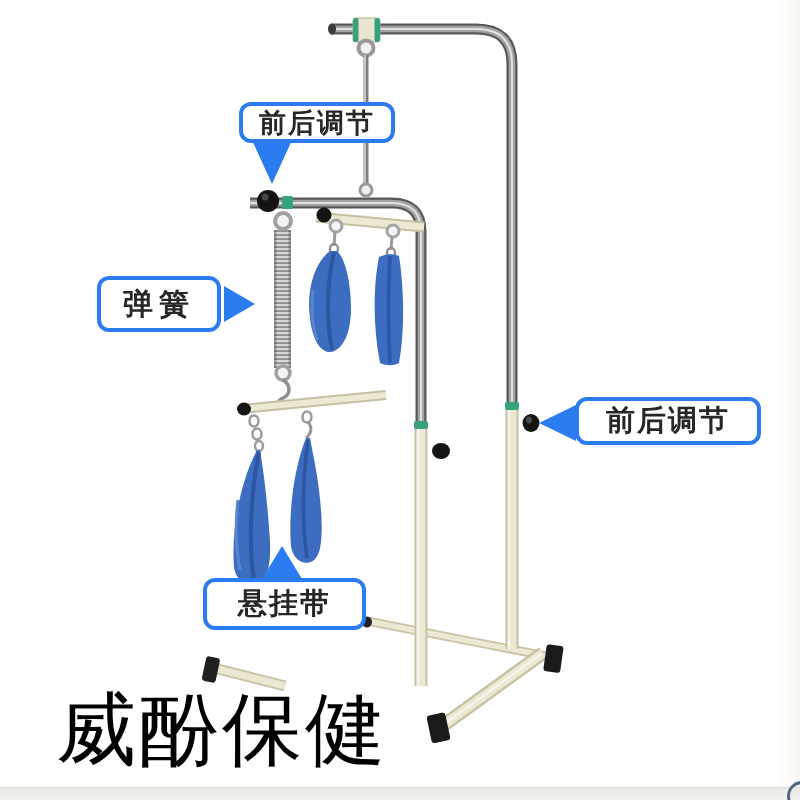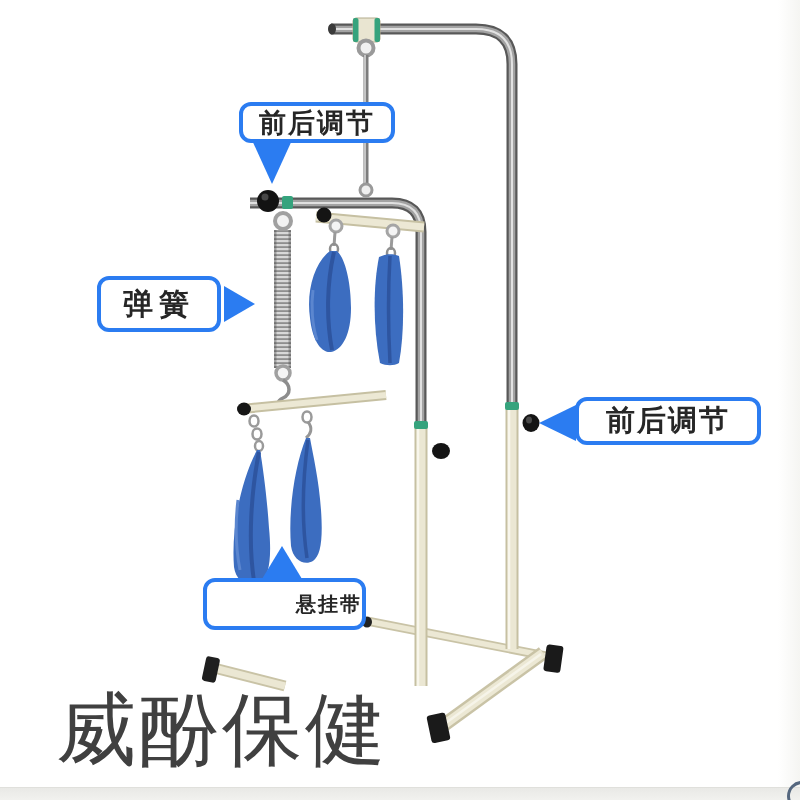--- a/index.html
+++ b/index.html
@@ -17,21 +17,21 @@
   .tri-down{border-left:21px solid transparent;border-right:21px solid transparent;
     border-top:46px solid var(--accent,#2b7cf1);}
   .tri-right{border-top:18px solid transparent;border-bottom:18px solid transparent;
     border-left:31px solid var(--accent,#2b7cf1);}
   .tri-left{border-top:18px solid transparent;border-bottom:18px solid transparent;
     border-right:37px solid var(--accent,#2b7cf1);}
   .tri-up{border-left:20px solid transparent;border-right:20px solid transparent;
     border-bottom:33px solid var(--accent,#2b7cf1);}
   .watermark{
     position:absolute;left:56px;top:688px;font-family:"Liberation Serif",serif;
-    font-size:80px;line-height:1.05;color:#404040;letter-spacing:3px;z-index:15;
+    font-size:80px;line-height:1.05;color:#000000;letter-spacing:3px;z-index:15;
     white-space:nowrap;
   }
   .bottom-strip{
     position:absolute;left:0;top:787px;width:800px;height:13px;
     background:linear-gradient(to bottom,#e9e9e6,#f2f2ef);border-top:1px solid #e0e0dc;
     z-index:5;
   }
   .right-strip{
     position:absolute;left:778px;top:0;width:22px;height:800px;
     background:linear-gradient(to right,rgba(244,244,242,0),#f5f5f2);z-index:4;
@@ -170,21 +170,21 @@
   <div class="callout" style="left:97px;top:276px;width:124px;height:56px;font-size:30px;letter-spacing:6px;">
     <span>弹簧</span>
   </div>
 
   <div class="tri tri-left" style="left:539px;top:405px;"></div>
   <div class="callout" style="left:575px;top:397px;width:186px;height:48px;font-size:29px;letter-spacing:2px;">
     <span>前后调节</span>
   </div>
 
   <div class="tri tri-up" style="left:262px;top:546px;"></div>
-  <div class="callout" style="left:203px;top:578px;width:163px;height:52px;font-size:20px;letter-spacing:2px;justify-content:flex-end;">
+  <div class="callout" style="left:203px;top:578px;width:163px;height:52px;font-size:29px;letter-spacing:2px;">
     <span>悬挂带</span>
   </div>
 
   <div class="watermark">威酚保健</div>
 
   <div class="right-strip"></div>
   <div class="bottom-strip"></div>
   <div class="corner-arc"></div>
 
 </div>

